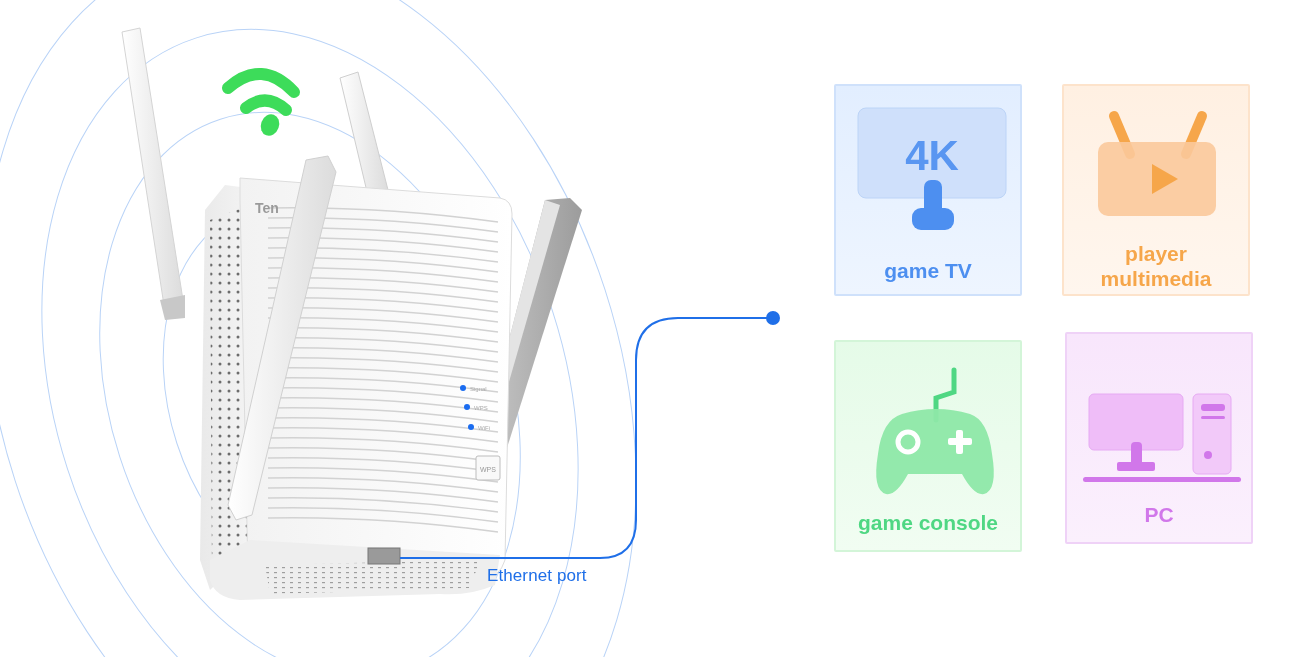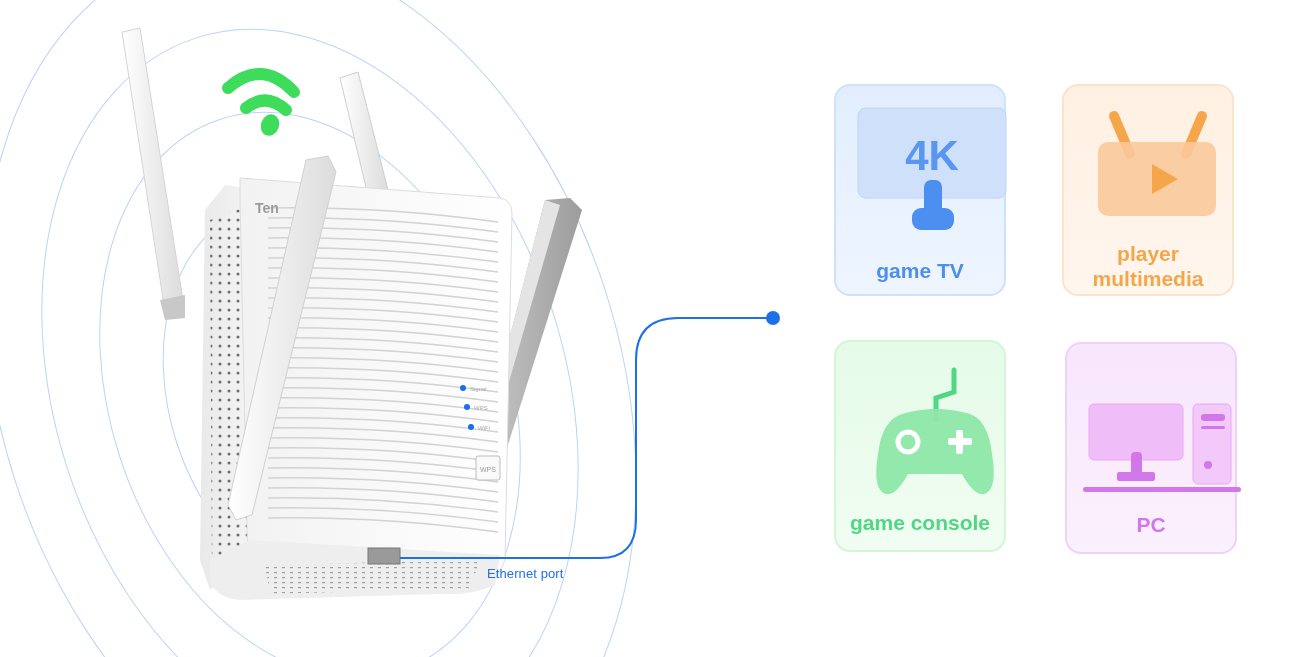--- a/index.html
+++ b/index.html
@@ -11,38 +11,38 @@
   .abs { position:absolute; }
 
   
   #rings { position:absolute; left:0; top:0; width:700px; height:657px; }
 
   
   #device { position:absolute; left:0; top:0; width:700px; height:657px; }
 
   .eth-label {
     position:absolute; left:487px; top:566px;
-    font-size:13px; color:#1f6fe8; letter-spacing:0.1px;
+    font-size:17px; color:#1f6fe8; letter-spacing:0.1px;
   }
 
   
   .card {
-    position:absolute; width:172px; height:212px;
-    border-radius:16px; box-sizing:border-box;
+    position:absolute; width:188px; height:212px;
+    border-radius:2px; box-sizing:border-box;
   }
   .card .label {
     position:absolute; left:0; right:0; text-align:center;
     font-weight:bold; font-size:21px; line-height:25px;
   }
   .card svg { position:absolute; left:0; top:0; }
 
   .card-tv     { left:834px;  top:84px;  background:linear-gradient(180deg,#e2eeff 0%,#eef5ff 100%); border:2px solid #cfe1fb; }
   .card-player { left:1062px; top:84px;  background:linear-gradient(180deg,#fff0e2 0%,#fff6ee 100%); border:2px solid #fde3cb; }
   .card-game   { left:834px;  top:340px; background:linear-gradient(180deg,#e5fbe8 0%,#f1fdf2 100%); border:2px solid #d3f5d8; }
-  .card-pc     { left:1065px; top:342px; background:linear-gradient(180deg,#f8e6fc 0%,#fbf0fd 100%); border:2px solid #efd2f7; }
+  .card-pc     { left:1065px; top:332px; background:linear-gradient(180deg,#f8e6fc 0%,#fbf0fd 100%); border:2px solid #efd2f7; }
 
   .card-tv .label     { color:#4d8ff0; top:172px; }
   .card-player .label { color:#f6a64a; top:155px; }
   .card-game .label   { color:#4fd783; top:168px; }
   .card-pc .label     { color:#d177ea; top:168px; }
 </style>
 </head>
 <body>
 
 <svg id="rings" viewBox="0 0 700 657">

